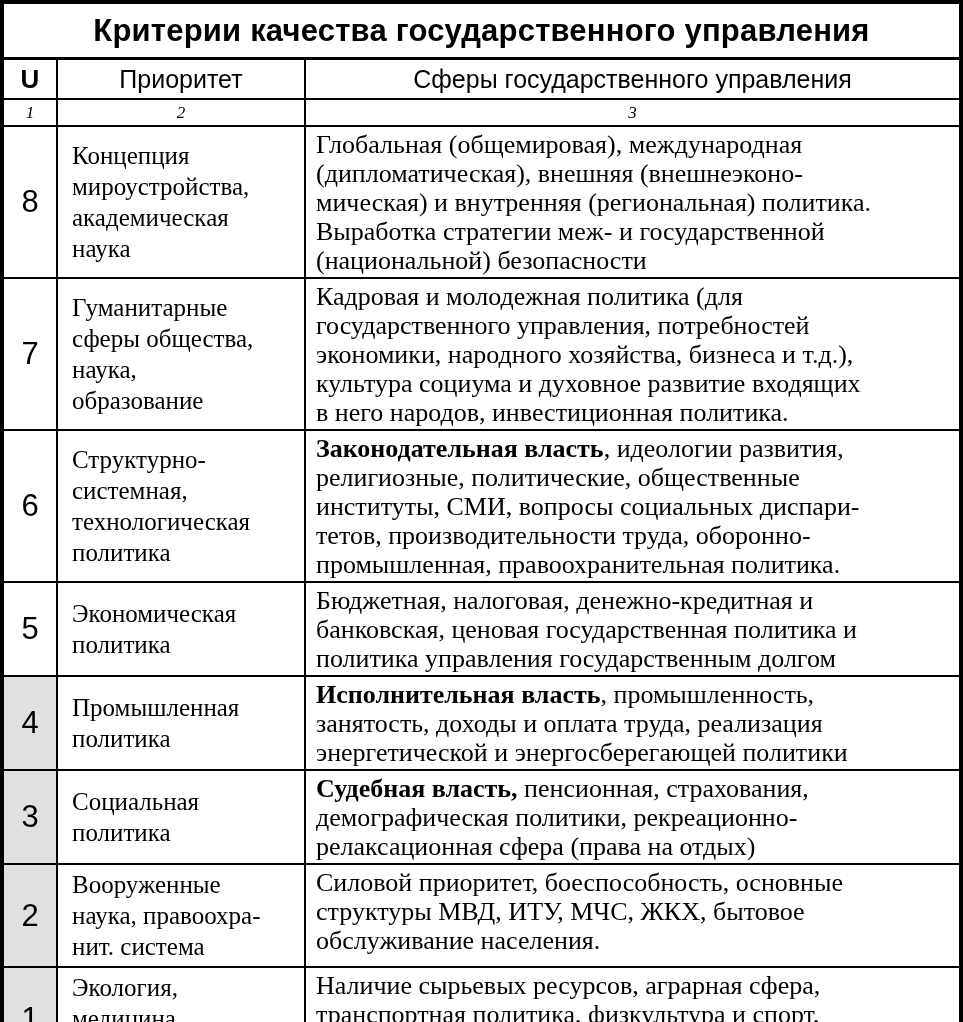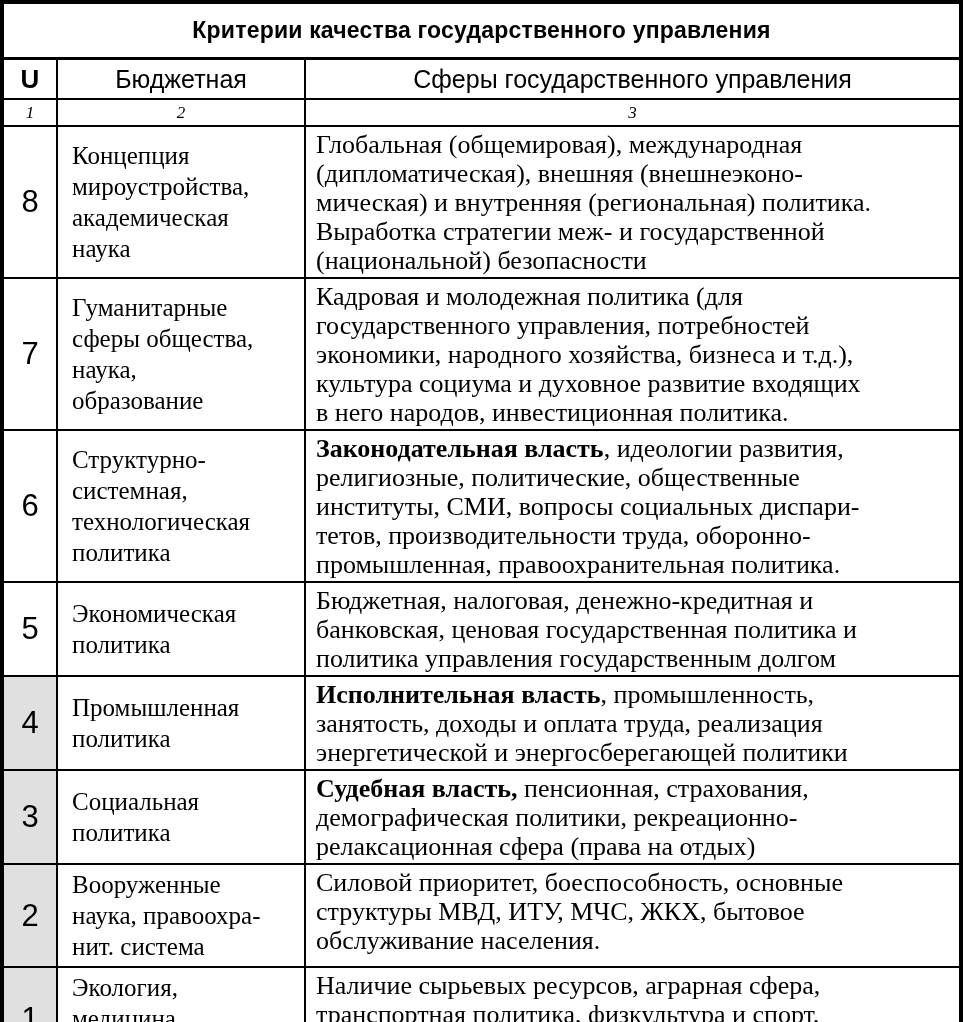--- a/index.html
+++ b/index.html
@@ -13,21 +13,21 @@
     background: #fff;
   }
   td, th { border: 2px solid #000; overflow: hidden; }
 
   .title-cell {
     height: 51px;
     text-align: center;
     vertical-align: middle;
     font-family: "Liberation Sans", sans-serif;
     font-weight: bold;
-    font-size: 23px;
+    font-size: 31px;
     border-bottom: 3px solid #000;
     letter-spacing: 0.2px;
   }
   .header-cell {
     height: 36px;
     text-align: center;
     vertical-align: middle;
     font-family: "Liberation Sans", sans-serif;
     font-weight: normal;
     font-size: 25px;
@@ -83,21 +83,21 @@
     <col style="width:55px">
     <col style="width:248px">
     <col>
   </colgroup>
   <thead>
     <tr>
       <th class="title-cell" colspan="3">Критерии качества государственного управления</th>
     </tr>
     <tr>
       <th class="header-cell u-col">U</th>
-      <th class="header-cell">Бюджетная</th>
+      <th class="header-cell">Приоритет</th>
       <th class="header-cell">Сферы государственного управления</th>
     </tr>
     <tr>
       <td class="num-cell">1</td>
       <td class="num-cell">2</td>
       <td class="num-cell">3</td>
     </tr>
   </thead>
   <tbody>
   <tr class="row-8">

